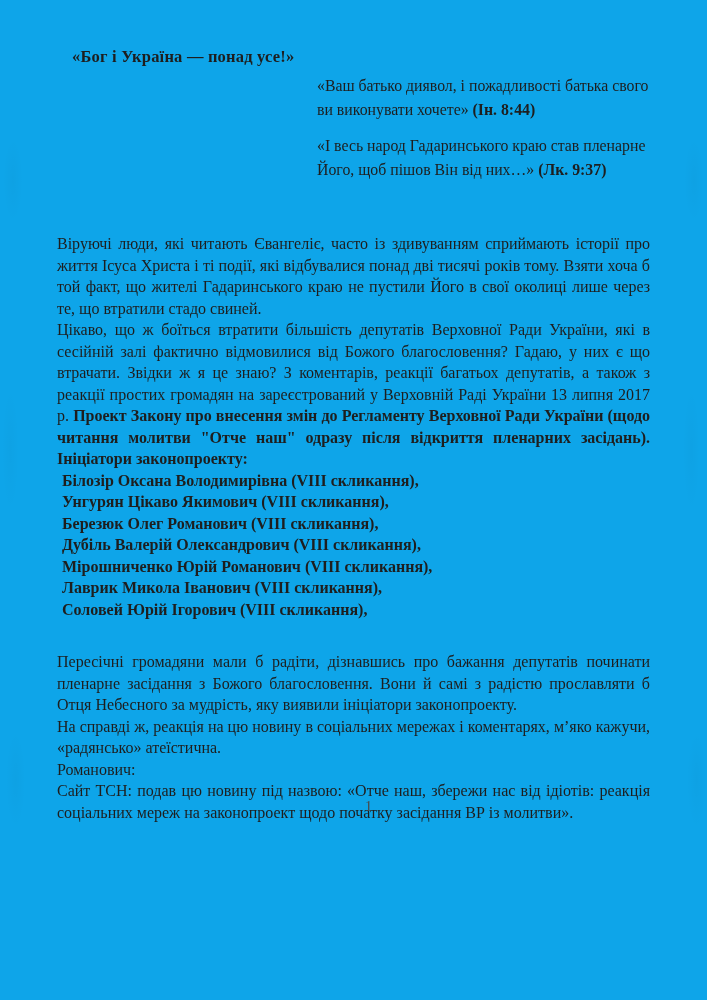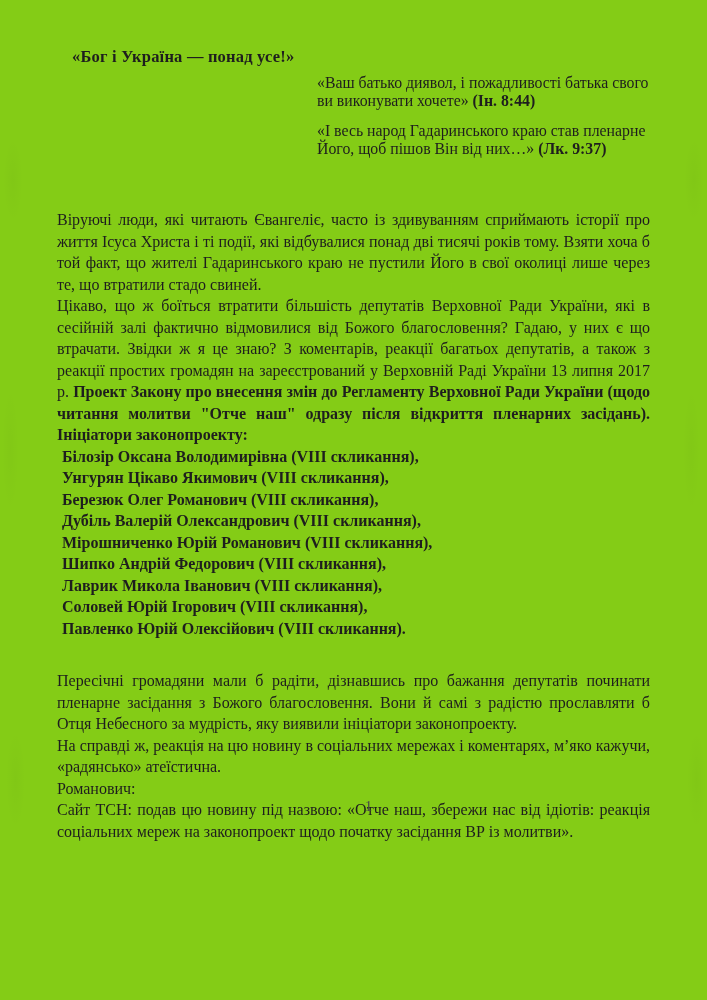--- a/index.html
+++ b/index.html
@@ -1,21 +1,21 @@
 <!DOCTYPE html>
 <html><head>
 <meta charset="utf-8">
 <style>
   * { margin: 0; padding: 0; box-sizing: border-box; }
   html, body { background: #ffffff; }
   .page {
     position: relative;
     width: 707px;
     height: 1000px;
-    background: #84cc16;
+    background: #0ea5e9;
     overflow: hidden;
     font-family: "Liberation Serif", "DejaVu Serif", serif;
     color: #1e1e1e;
   }
   .content {
     padding: 46px 57px 0 57px;
   }
   .doc-title {
     margin-left: 15px;
     font-size: 16.5px;
@@ -23,21 +23,21 @@
     line-height: 22px;
     letter-spacing: 0.2px;
   }
   .epigraphs {
     margin-top: 6px;
     margin-left: 260px;
     width: 336px;
   }
   .epigraph {
     font-size: 15.8px;
-    line-height: 18px;
+    line-height: 24px;
     margin-bottom: 12px;
     text-align: left;
   }
   .scripture-ref { font-weight: bold; }
   .body-block {
     font-size: 16px;
     line-height: 21.5px;
     text-align: justify;
   }
   .body-block-1 { margin-top: 51px; }
@@ -104,24 +104,22 @@
       </div>
       <div>
         <span>Цікаво, що ж боїться втратити більшість депутатів Верховної Ради України, які в сесійній залі фактично відмовилися від Божого благословення? Гадаю, у них є що втрачати. Звідки ж я це знаю? З коментарів, реакції багатьох депутатів, а також з реакції простих громадян на зареєстрований у Верховній Раді України 13 липня 2017 р. </span><span class="bold-run">Проект Закону про внесення змін до Регламенту Верховної Ради України (щодо читання молитви "Отче наш" одразу після відкриття пленарних засідань). Ініціатори законопроекту:</span>
       </div>
       <div class="initiators">
         <div class="initiator">Білозір Оксана Володимирівна (VIII скликання),</div>
         <div class="initiator">Унгурян Цікаво Якимович (VIII скликання),</div>
         <div class="initiator">Березюк Олег Романович (VIII скликання),</div>
         <div class="initiator">Дубіль Валерій Олександрович (VIII скликання),</div>
         <div class="initiator">Мірошниченко Юрій Романович (VIII скликання),</div>
-        <div class="initiator">Шипко Андрій Федорович (VIII скликання),</div>
         <div class="initiator">Лаврик Микола Іванович (VIII скликання),</div>
         <div class="initiator">Соловей Юрій Ігорович (VIII скликання),</div>
-        <div class="initiator">Павленко Юрій Олексійович (VIII скликання).</div>
       </div>
     </div>
 
     <div class="body-block body-block-2">
       <div>
         <span>Пересічні громадяни мали б радіти, дізнавшись про бажання депутатів починати пленарне засідання з Божого благословення. Вони й самі з радістю прославляти б Отця Небесного за мудрість, яку виявили ініціатори законопроекту.</span>
       </div>
       <div>
         <span>На справді ж, реакція на цю новину в соціальних мережах і коментарях, м’яко кажучи, «радянсько» атеїстична.</span>
       </div>

